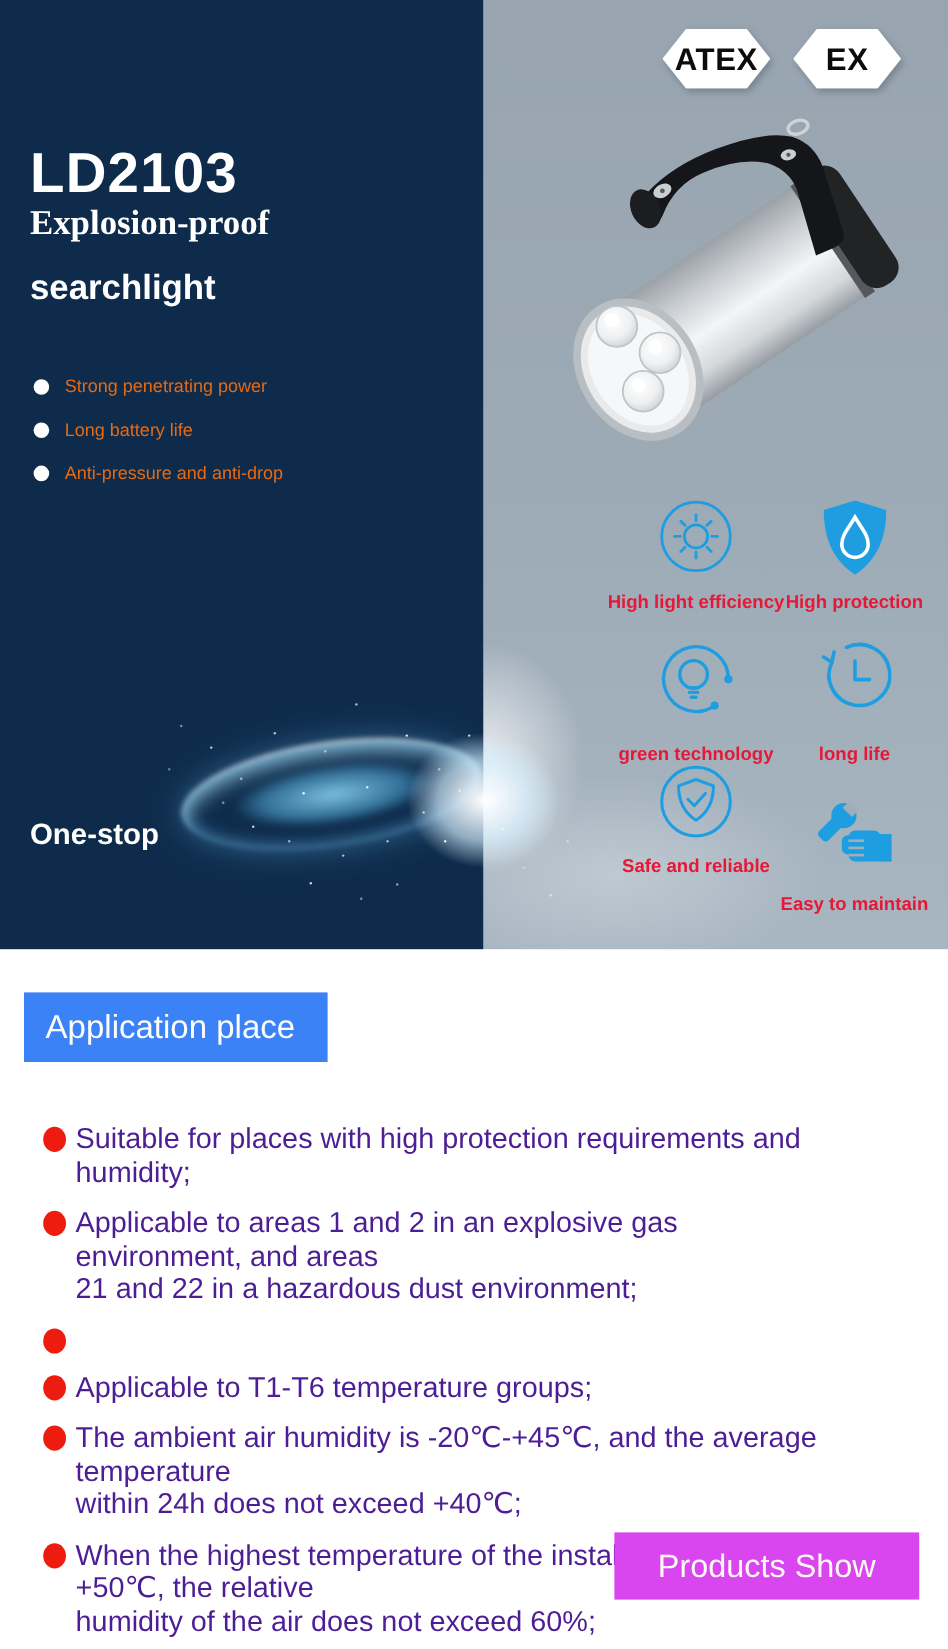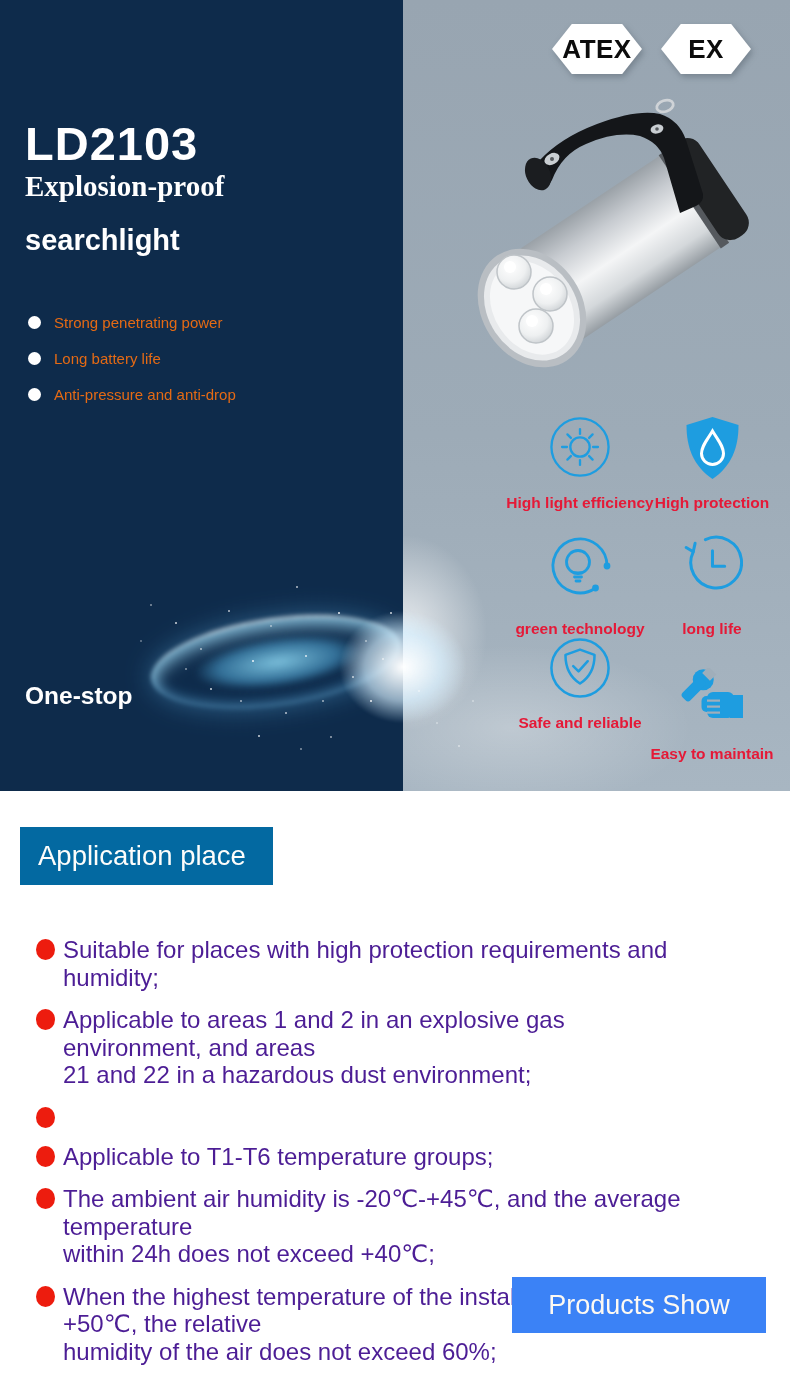--- a/index.html
+++ b/index.html
@@ -66,28 +66,28 @@
 
   
   .icon-cell{position:absolute;width:150px;display:flex;flex-direction:column;align-items:center;
     justify-content:space-between;z-index:3;}
   .icon-box{flex:none;display:flex;align-items:center;justify-content:center;}
   .icon-label{font-size:15.5px;font-weight:700;color:#e51937;white-space:nowrap;}
 
   .product-photo{position:absolute;left:452px;top:82px;z-index:2;}
 
   
-  .app-heading{position:absolute;left:20px;top:827px;width:253px;height:58px;background:#0369a1;
+  .app-heading{position:absolute;left:20px;top:827px;width:253px;height:58px;background:#3b82f6;
     color:#fdfdfb;font-size:27.5px;display:flex;align-items:center;padding-left:18px;box-sizing:border-box;}
   .app-list{position:absolute;left:36px;top:936px;width:660px;}
   .app-row{display:flex;align-items:flex-start;margin-bottom:15px;}
   .app-dot{flex:none;width:19px;height:21px;border-radius:50%;background:#ed1c0e;margin-top:3px;margin-right:8px;}
   .app-text{font-size:24px;line-height:27.5px;color:#4c1d95;}
 
-  .products-show{position:absolute;left:512px;top:1277px;width:254px;height:56px;background:#3b82f6;border:none;
+  .products-show{position:absolute;left:512px;top:1277px;width:254px;height:56px;background:#d946ef;border:none;
     color:#fdf9f2;font-size:27px;display:flex;align-items:center;justify-content:center;
     font-family:"Liberation Sans","DejaVu Sans",sans-serif;cursor:pointer;}
 </style>
 </head>
 <body>
 
 <div class="page">
 
   <div class="banner">
     <div class="panel-left"></div>

